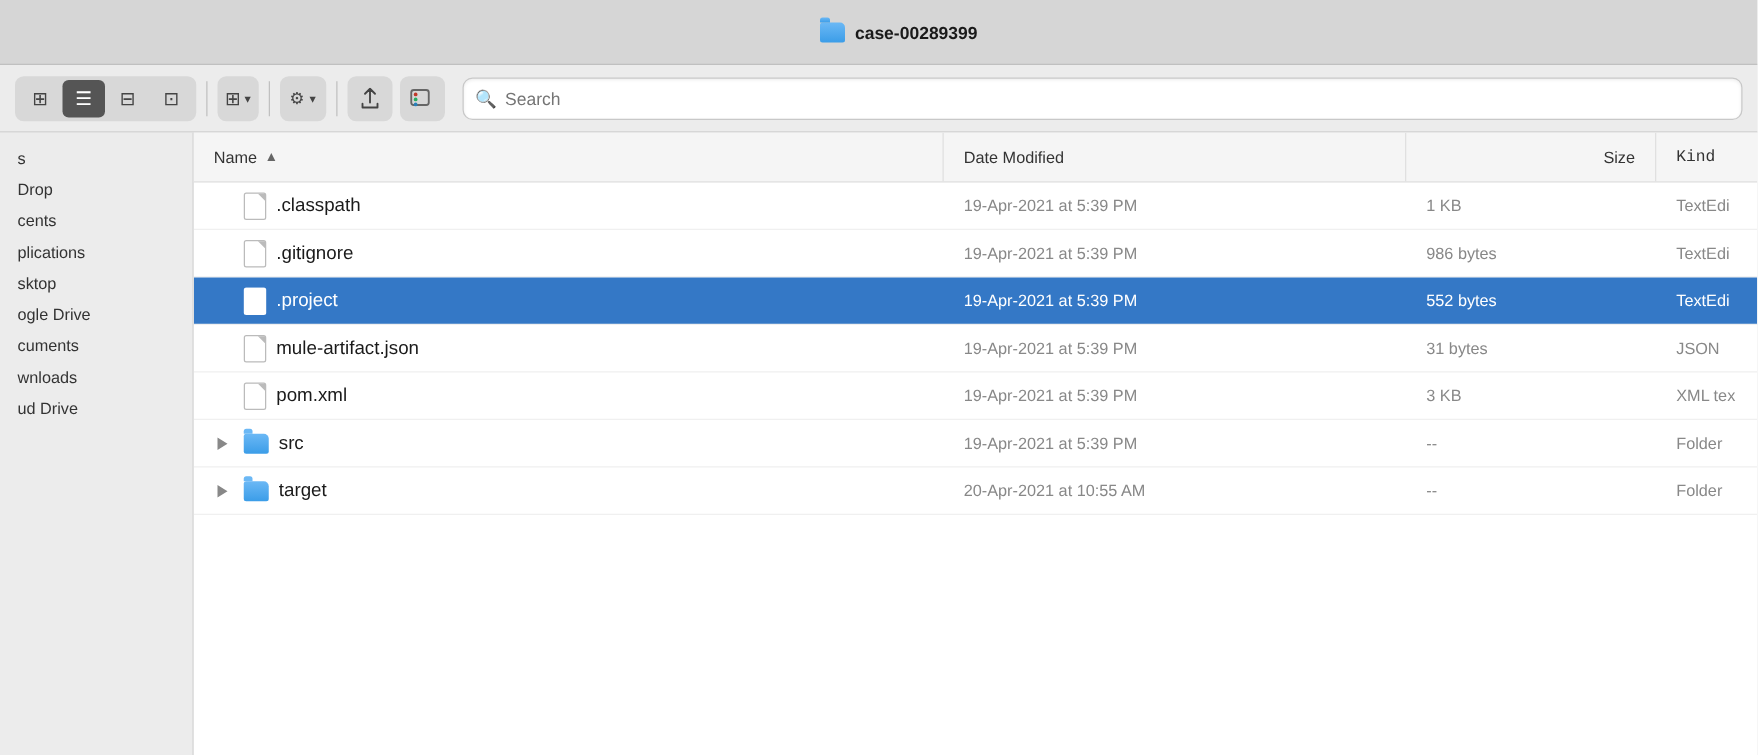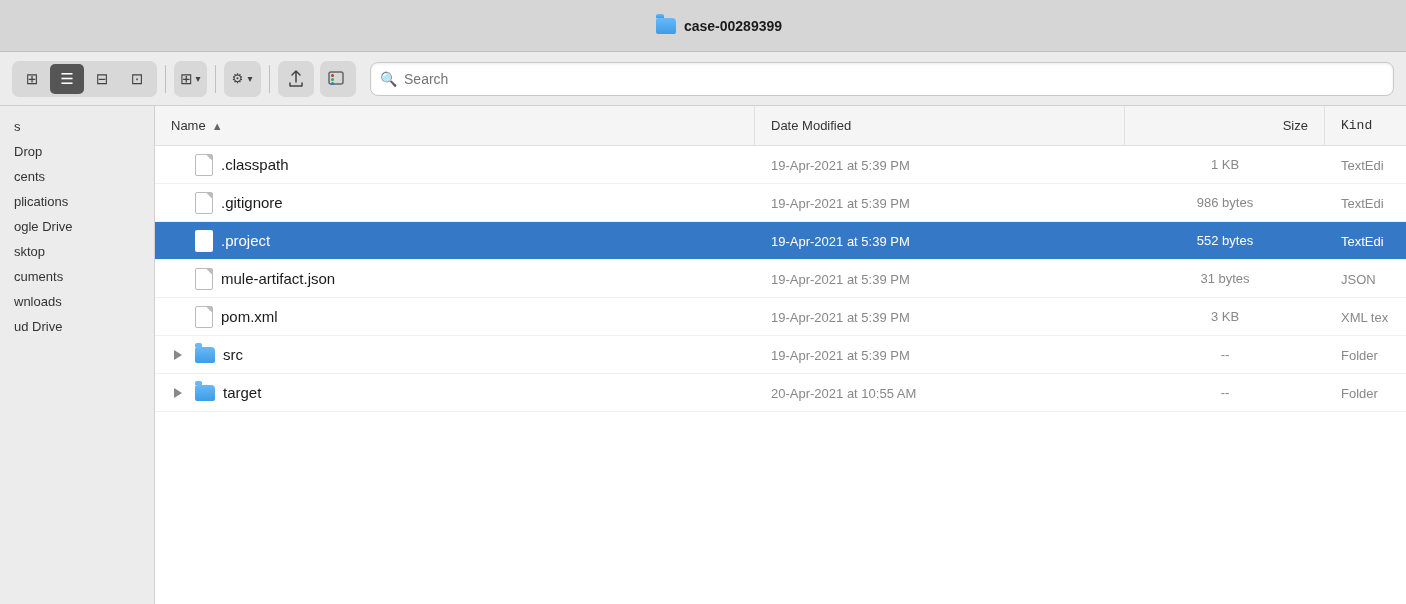--- a/index.html
+++ b/index.html
@@ -387,21 +387,21 @@
 
     .file-date {
       font-size: 13px;
       color: #888;
     }
 
     .file-row-size {
       flex: 0 0 200px;
       padding: 0 16px;
       display: flex;
-      justify-content: center;
+      justify-content: flex-start;
     }
 
     .file-size {
       font-size: 13px;
       color: #888;
     }
 
     .file-row-kind {
       flex: 1;
       padding: 0 16px;
@@ -485,22 +485,22 @@
   </div>
 </div>
 
 <div class="main-area">
 
   <div class="sidebar">
     <div class="sidebar-item">s</div>
     <div class="sidebar-item">Drop</div>
     <div class="sidebar-item">cents</div>
     <div class="sidebar-item">plications</div>
+    <div class="sidebar-item">sktop</div>
     <div class="sidebar-item">ogle Drive</div>
-    <div class="sidebar-item">sktop</div>
     <div class="sidebar-item">cuments</div>
     <div class="sidebar-item">wnloads</div>
     <div class="sidebar-item">ud Drive</div>
   </div>
 
   <div class="file-list-area">
 
     <div class="column-headers">
       <div class="col-name">
         <span>Name</span>

